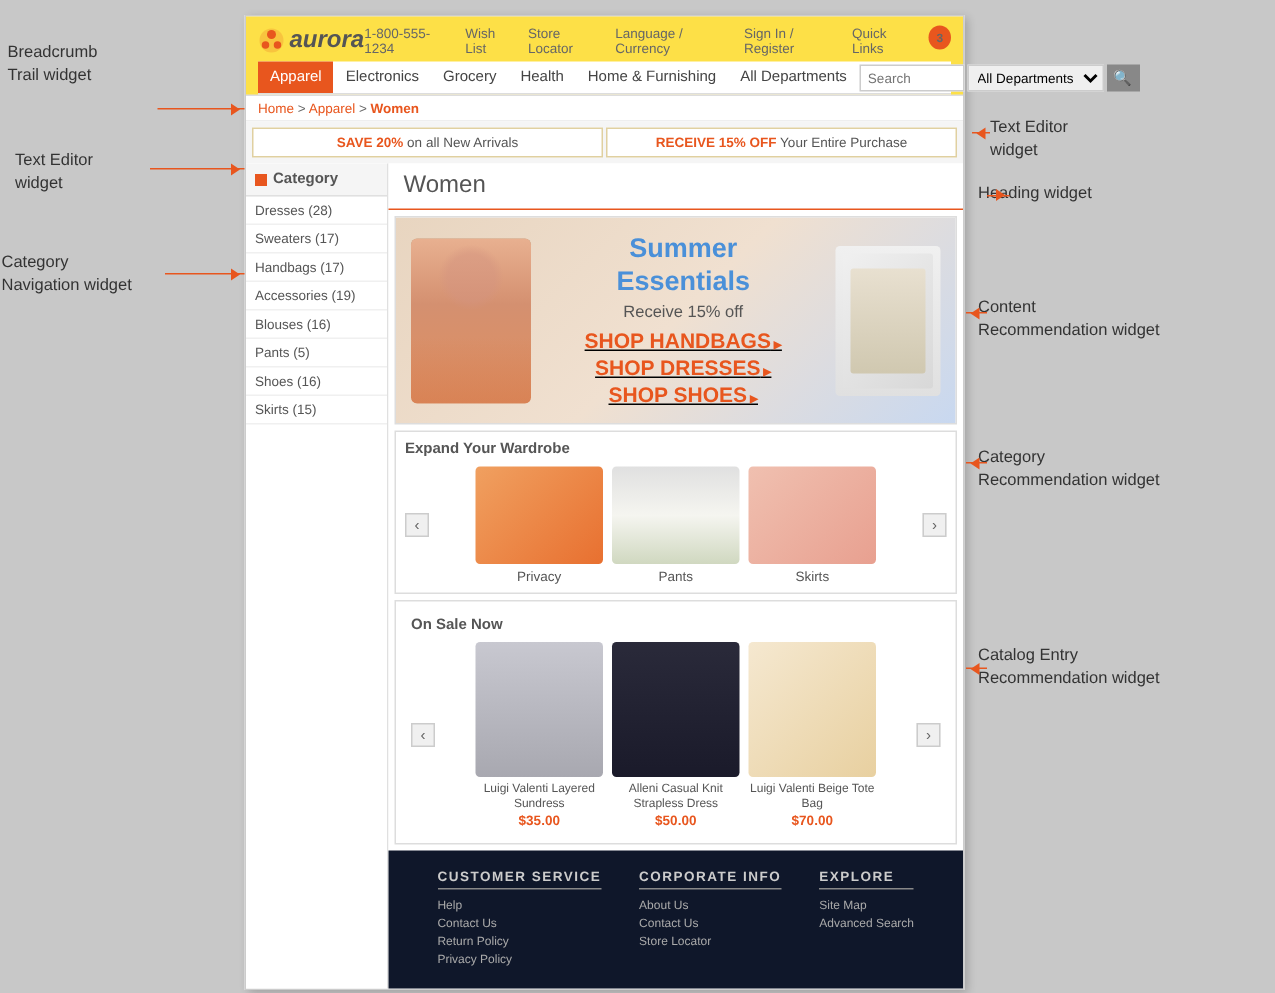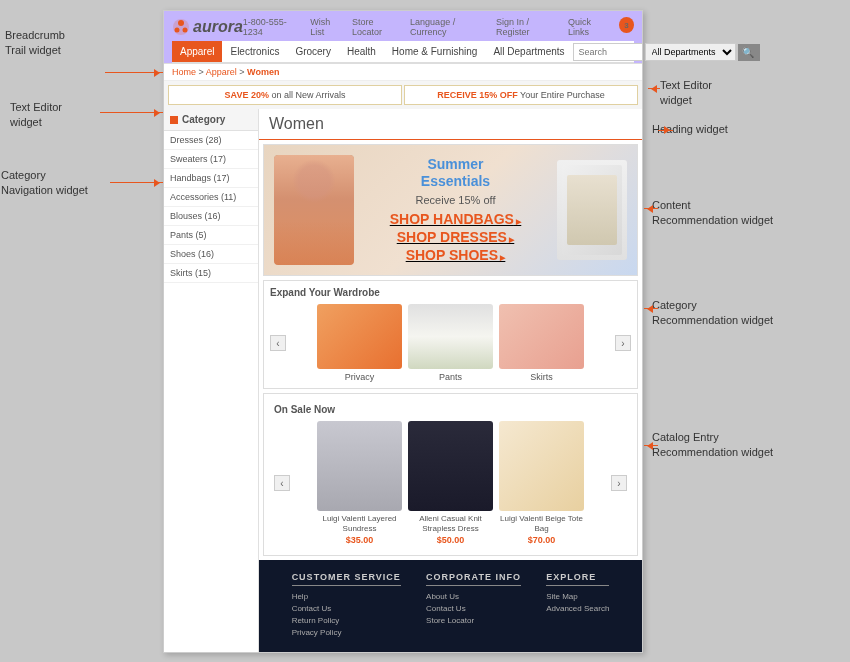--- a/index.html
+++ b/index.html
@@ -1,20 +1,20 @@
 <!DOCTYPE html>
 <html><head>
   <meta charset="utf-8">
   <style>
     * { box-sizing: border-box; margin: 0; padding: 0; }
     body { font-family: Arial, sans-serif; font-size: 11px; background: #d0d0d0; width: 850px; height: 662px; overflow: hidden; position: relative; }
 
     
     .site-header {
-      background: #c4b5fd;
+      background: #fde047;
       padding: 6px 8px 0;
       border-bottom: 1px solid #ddd;
     }
     .header-top {
       display: flex;
       align-items: center;
       justify-content: space-between;
       margin-bottom: 4px;
     }
     .logo {
@@ -209,21 +209,21 @@
       height: 50px;
       background: radial-gradient(circle, #d4948080 50%, transparent 70%);
       border-radius: 50%;
     }
     .hero-text {
       flex: 1;
       padding: 0 10px;
       text-align: center;
     }
     .hero-title {
-      font-size: 14px;
+      font-size: 18px;
       color: #4a90d9;
       font-weight: bold;
       line-height: 1.2;
     }
     .hero-subtitle {
       font-size: 11px;
       color: #555;
       margin: 4px 0;
     }
     .hero-links { font-size: 14px; text-decoration: underline; }
@@ -446,21 +446,21 @@
     <div class="content-area">
 
       <div class="sidebar">
         <div class="sidebar-title">
           <span class="sidebar-title-icon"></span>
           <span>Category</span>
         </div>
         <div class="sidebar-category">Dresses (28)</div>
         <div class="sidebar-category">Sweaters (17)</div>
         <div class="sidebar-category">Handbags (17)</div>
-        <div class="sidebar-category">Accessories (11)</div>
+        <div class="sidebar-category">Accessories (19)</div>
         <div class="sidebar-category">Blouses (16)</div>
         <div class="sidebar-category">Pants (5)</div>
         <div class="sidebar-category">Shoes (16)</div>
         <div class="sidebar-category">Skirts (15)</div>
       </div>
 
       <div class="main-content">
 
         <div class="section-heading">Women</div>
 

